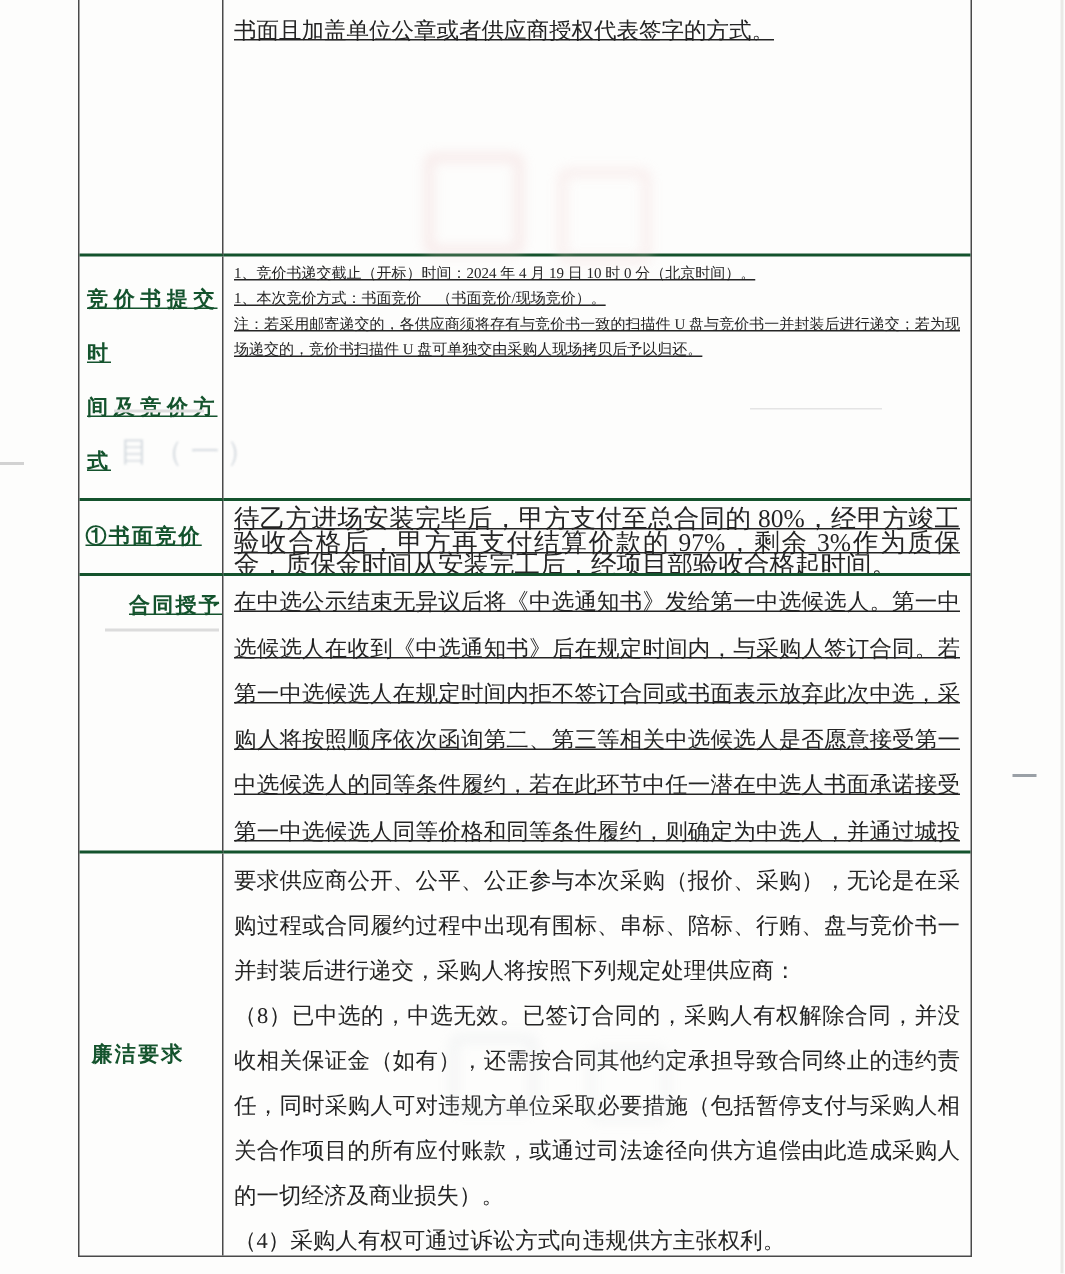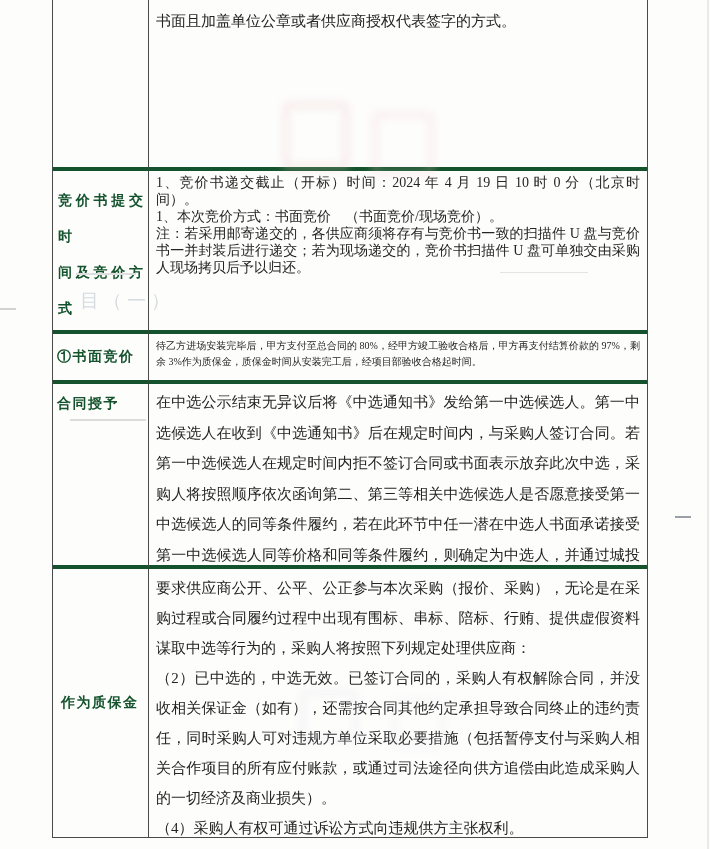--- a/index.html
+++ b/index.html
@@ -35,50 +35,51 @@
   .cell{
     box-sizing:border-box;
     overflow:hidden;
   }
   .label{
     border-right:1px solid #4a4a4a;
     font-weight:bold;
     font-size:14px;
     color:#14532d;
   }
-  .rb{border-bottom:4px solid #14532d;}
+  .rb{border-bottom:2px solid #14532d;text-decoration:underline;}
   .label-r2{
     padding:12px 3px 0 5px;
     line-height:36px;
     letter-spacing:2px;
     white-space:pre-line;
     text-align:justify;
   }
   .label-mid{
     display:flex;align-items:center;
     padding-left:4px;
     letter-spacing:1.5px;
   }
   .label-top{
     padding:11px 0 0 4px;
     letter-spacing:1.5px;
+    text-align:right;
   }
   .label-r5{
     display:flex;align-items:center;
     padding-left:8px;
     letter-spacing:1.5px;
   }
   .content{
     padding:0 7px;
     text-align:justify;
   }
   .content p{margin:0;}
   .c-r1{padding-top:5px;font-size:15px;line-height:32px;}
-  .c-r2{padding-top:3px;font-size:14px;line-height:17px;}
-  .c-r3{padding-top:4px;font-size:10px;line-height:15.5px;}
+  .c-r2{padding-top:3px;font-size:10px;line-height:17px;}
+  .c-r3{padding-top:4px;font-size:17px;line-height:15.5px;}
   .c-r4{padding-top:3px;font-size:15px;line-height:30.5px;}
   .c-r5{padding-top:4px;font-size:15px;line-height:30px;}
   
   .bleed-mirror{
     position:absolute;left:50px;top:288px;width:120px;height:26px;
     transform:scaleX(-1);
     font-size:19px;letter-spacing:5px;
     color:#b7c0ca;opacity:.55;
     filter:blur(.6px);
     pointer-events:none;
@@ -118,24 +119,24 @@
     <div class="cell label label-mid rb">①书面竞价</div>
     <div class="cell content c-r3 rb">
       <p>待乙方进场安装完毕后，甲方支付至总合同的 80%，经甲方竣工验收合格后，甲方再支付结算价款的 97%，剩余 3%作为质保金，质保金时间从安装完工后，经项目部验收合格起时间。</p>
     </div>
 
     <div class="cell label label-top rb">合同授予</div>
     <div class="cell content c-r4 rb">
       <p>在中选公示结束无异议后将《中选通知书》发给第一中选候选人。第一中选候选人在收到《中选通知书》后在规定时间内，与采购人签订合同。若第一中选候选人在规定时间内拒不签订合同或书面表示放弃此次中选，采购人将按照顺序依次函询第二、第三等相关中选候选人是否愿意接受第一中选候选人的同等条件履约，若在此环节中任一潜在中选人书面承诺接受第一中选候选人同等价格和同等条件履约，则确定为中选人，并通过城投公司官网发布公示。</p>
     </div>
 
-    <div class="cell label label-r5">作为质保金</div>
+    <div class="cell label label-r5">廉洁要求</div>
     <div class="cell content c-r5">
-      <p>要求供应商公开、公平、公正参与本次采购（报价、采购），无论是在采购过程或合同履约过程中出现有围标、串标、陪标、行贿、提供虚假资料谋取中选等行为的，采购人将按照下列规定处理供应商：</p>
-      <p>（2）已中选的，中选无效。已签订合同的，采购人有权解除合同，并没收相关保证金（如有），还需按合同其他约定承担导致合同终止的违约责任，同时采购人可对违规方单位采取必要措施（包括暂停支付与采购人相关合作项目的所有应付账款，或通过司法途径向供方追偿由此造成采购人的一切经济及商业损失）。</p>
+      <p>要求供应商公开、公平、公正参与本次采购（报价、采购），无论是在采购过程或合同履约过程中出现有围标、串标、陪标、行贿、盘与竞价书一并封装后进行递交，采购人将按照下列规定处理供应商：</p>
+      <p>（8）已中选的，中选无效。已签订合同的，采购人有权解除合同，并没收相关保证金（如有），还需按合同其他约定承担导致合同终止的违约责任，同时采购人可对违规方单位采取必要措施（包括暂停支付与采购人相关合作项目的所有应付账款，或通过司法途径向供方追偿由此造成采购人的一切经济及商业损失）。</p>
       <p>（4）采购人有权可通过诉讼方式向违规供方主张权利。</p>
 
     </div>
 
   </div>
 
   <div class="bleed-mirror">（一）目</div>
   <div class="wm wm-pink1"></div>
   <div class="wm wm-pink2"></div>
   <div class="wm wm-gray1"></div>

